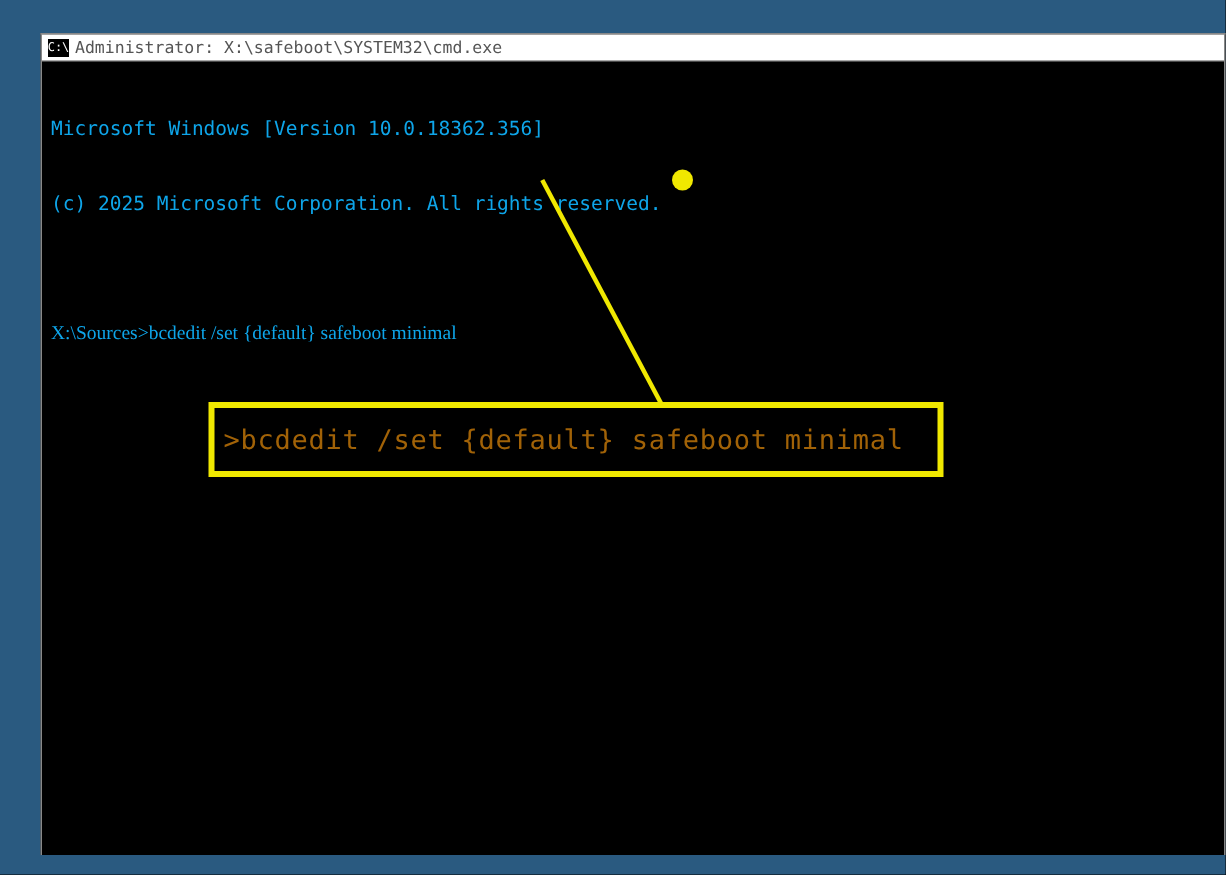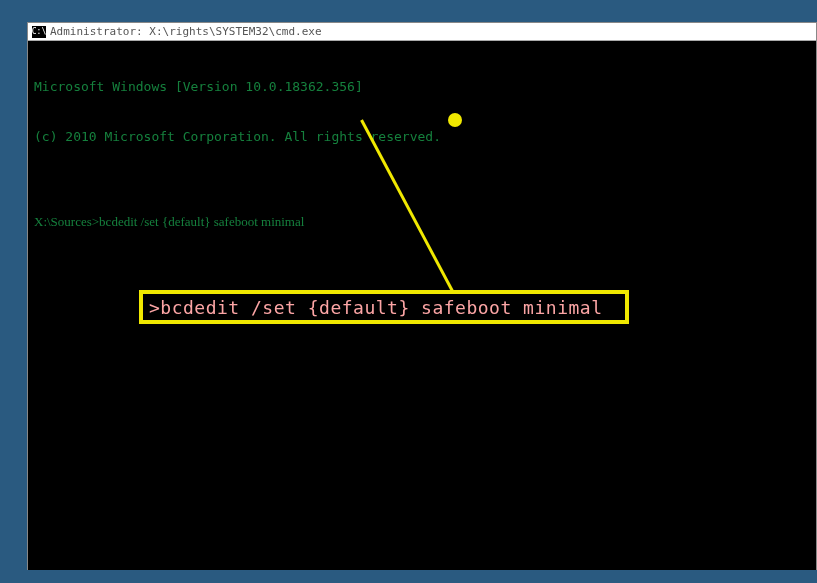--- a/index.html
+++ b/index.html
@@ -44,21 +44,21 @@
       color: #fff;
       font-size: 8px;
       display: flex;
       align-items: center;
       justify-content: center;
       line-height: 1;
       font-family: Consolas, monospace;
     }
     .terminal {
       padding: 4px 6px;
-      color: #15803d;
+      color: #0ea5e9;
       font-size: 13px;
       line-height: 1.3;
       background: #000;
       font-family: Consolas, monospace;
       white-space: pre;
     }
     .terminal-line {
       display: block;
     }
     .prompt-line {
@@ -82,46 +82,45 @@
       left: 360px;
       top: 120px;
       transform: rotate(-28deg);
       transform-origin: top center;
     }
     .callout-box {
       position: absolute;
       left: 139px;
       top: 268px;
       width: 490px;
-      height: 34px;
+      height: 50px;
       border: 4px solid #f0e800;
       background: #000;
-      color: #fca5a5;
+      color: #a16207;
       font-size: 18px;
       font-family: Consolas, monospace;
       display: flex;
       align-items: center;
       padding: 0 6px;
-      margin-top: 22px;
     }
     .callout-prompt {
       letter-spacing: 0.5px;
     }
   </style>
 </head>
 <body>
 
 <div class="window">
   <div class="titlebar">
     <span class="titlebar-icon">C:\</span>
-    <span>Administrator: X:\rights\SYSTEM32\cmd.exe</span>
+    <span>Administrator: X:\safeboot\SYSTEM32\cmd.exe</span>
   </div>
   <div class="terminal">
     <span class="terminal-line">Microsoft Windows [Version 10.0.18362.356]</span>
-    <span class="terminal-line">(c) 2010 Microsoft Corporation. All rights reserved.</span>
+    <span class="terminal-line">(c) 2025 Microsoft Corporation. All rights reserved.</span>
     <span class="terminal-line"></span>
     <div class="prompt-line">
       <span>X:\Sources&gt;</span><span>bcdedit /set {default} safeboot minimal</span>
     </div>
   </div>
 </div>
 
 <div class="callout-line"></div>
 <div class="cursor-dot"></div>
 

